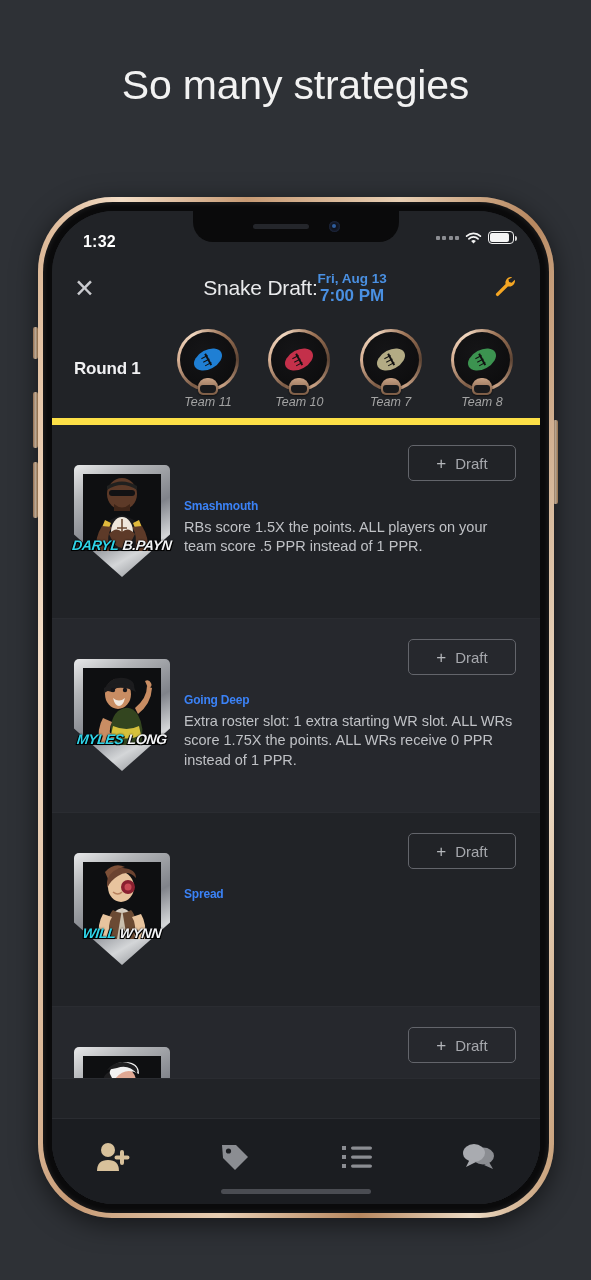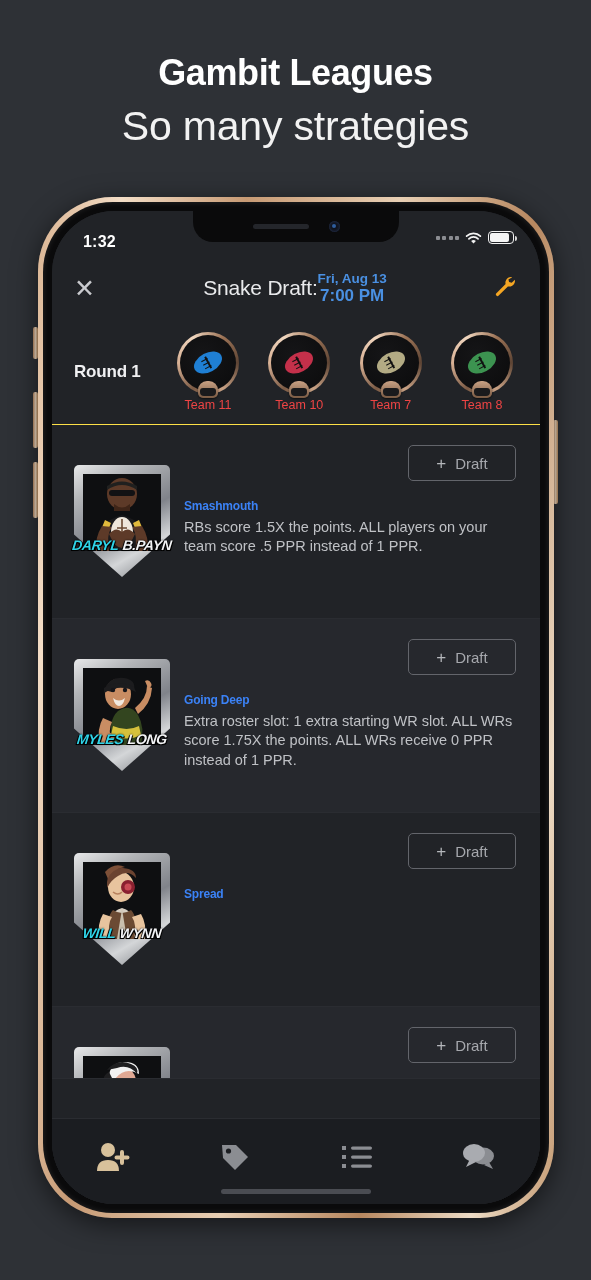--- a/index.html
+++ b/index.html
@@ -81,40 +81,40 @@
   .head-title { font-size: 21px; color: #e9eaec; font-weight: normal; letter-spacing: -0.2px; }
   .head-when { text-align: center; line-height: 1.12; }
   .head-date { font-size: 13.5px; font-weight: bold; color: #4a90e2; }
   .head-time { font-size: 17px; font-weight: bold; color: #4a90e2; }
   .wrench { font-size: 22px; width: 30px; text-align: right; }
 
   
   .round-strip {
     flex: none; height: 106px; display: flex; align-items: center;
     padding: 0 16px 0 22px; background: #212327;
-    border-bottom: 1px solid #fde047;
+    border-bottom: 7px solid #fde047;
   }
   .round-label { font-size: 17px; font-weight: bold; color: #f0f0f2; width: 96px; flex:none; letter-spacing:-0.2px;}
   .teams { flex: 1; display: flex; justify-content: space-between; align-items: flex-start; padding-right: 4px; }
   .team { width: 76px; text-align: center; }
   .avatar-wrap { position: relative; width: 62px; height: 62px; margin: 0 auto 4px; }
   .avatar-ring {
     position: absolute; inset: 0; border-radius: 50%;
     background: conic-gradient(from 210deg,#7c5b45,#d7b094,#f0d6bf,#9c7356,#5d4434,#c8a184,#7c5b45);
     padding: 3px;
   }
   .avatar-in { width: 100%; height: 100%; border-radius: 50%; background: radial-gradient(circle at 40% 35%, #151517, #0b0b0c); display:flex; align-items:center; justify-content:center; }
   .ball { width: 30px; height: 19px; border-radius: 50% / 50%; position: relative; transform: rotate(-28deg); }
   .ball::before { content:""; position:absolute; left:50%; top:3px; bottom:3px; width:1.6px; background:#111; transform:translateX(-50%); }
   .ball::after { content:""; position:absolute; left:43%; top:50%; width:7px; height:1.5px; background:#111; transform:translate(-50%,-50%);
                  box-shadow: 0 -4px 0 #111, 0 4px 0 #111; }
   .helmet { position: absolute; left: 50%; bottom: -4px; transform: translateX(-50%); width: 20px; height: 17px;
             background: linear-gradient(#c8a184,#7a5a43); border-radius: 9px 9px 5px 5px; box-shadow: 0 1px 2px rgba(0,0,0,.6); }
   .helmet::after { content:""; position:absolute; left:2px; bottom:2px; width:16px; height:8px; background:#1a1a1c; border-radius: 3px 3px 4px 4px; }
-  .team-label { font-size: 12.5px; color: #ef4444; }
+  .team-label { font-size: 12.5px; color: #a3a3a3; font-style: italic; }
 
   
   .list { flex: 1; overflow: hidden; background: #212327; }
   .card { position: relative; height: 194px; padding: 22px 24px 0 22px; border-bottom: 1px solid #2a2c31; }
   .card.alt { background: #26282d; }
   .card.plain { background: #212327; }
   .draft-btn {
     position: absolute; right: 24px; top: 20px;
     width: 108px; height: 36px; border: 1px solid #63656b; border-radius: 5px;
     display: flex; align-items: center; justify-content: center; gap: 9px;
@@ -160,21 +160,20 @@
   }
   .tab { flex: 1; display: flex; align-items: center; justify-content: center; cursor: pointer; height: 40px; }
   .home-ind { position: absolute; left: 50%; transform: translateX(-50%); bottom: 10px; width: 150px; height: 5px; background: #4a4c52; border-radius: 3px; z-index: 25; }
 </style>
 </head>
 <body>
 
 <div class="page">
 
   <div class="promo">
-    <div class="promo-title">Gambit Leagues</div>
     <div class="promo-sub">So many strategies</div>
   </div>
 
   <div class="btn-side btn-mute"></div>
   <div class="btn-side btn-volup"></div>
   <div class="btn-side btn-voldn"></div>
   <div class="btn-side btn-power"></div>
 
   <div class="phone">
    <div class="phone-inner">

